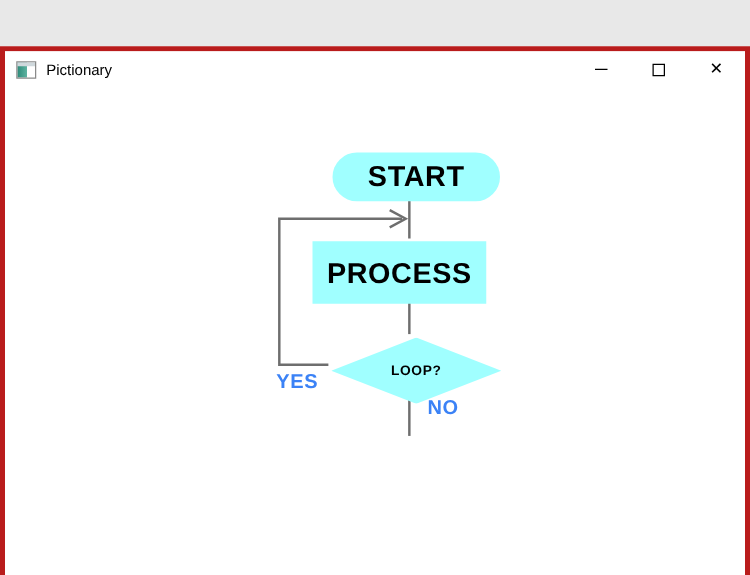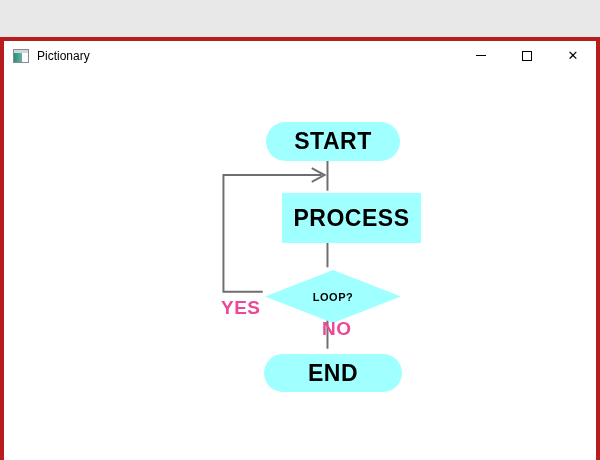--- a/index.html
+++ b/index.html
@@ -66,46 +66,46 @@
   }
 
   .node {
     position: absolute;
     background: #a0ffff;
     display: flex; align-items: center; justify-content: center;
     font-size: 23px; font-weight: 700; color: #000;
     letter-spacing: 0.5px;
   }
   .node-start   { left: 262px; top:  51px; width: 134px; height: 39px; border-radius: 20px; }
-  .node-process { left: 278px; top: 122px; width: 139px; height: 50px; }
+  .node-process { left: 246px; top: 122px; width: 139px; height: 50px; }
   .node-end     { left: 260px; top: 283px; width: 138px; height: 38px; border-radius: 19px; }
 
   .node-diamond {
     position: absolute;
     left: 261px; top: 199px; width: 136px; height: 53px;
   }
   .diamond-bg {
     position: absolute; inset: 0;
     background: #a0ffff;
     clip-path: polygon(50% 0, 100% 50%, 50% 100%, 0 50%);
   }
   .diamond-label {
     position: absolute; inset: 0;
     display: flex; align-items: center; justify-content: center;
     font-size: 11px; font-weight: 700; color: #000;
     letter-spacing: 0.5px;
   }
 
   .edge-label {
     position: absolute;
-    font-size: 19px; font-weight: 700; color: #ec4899;
+    font-size: 16px; font-weight: 700; color: #3b82f6;
     letter-spacing: 0.5px;
   }
   .edge-label.yes { left: 217px; top: 226px; }
-  .edge-label.no  { left: 318px; top: 247px; }
+  .edge-label.no  { left: 338px; top: 247px; }
 
   .caption-text {
     position: absolute;
     right: 24px; bottom: 14px;
     font-size: 45px; font-weight: 700; color: #000;
     letter-spacing: 0.5px;
   }
 </style>
 </head>
 <body>
@@ -151,22 +151,19 @@
 
     <div class="node node-process">
       <span>PROCESS</span>
     </div>
 
     <div class="node-diamond">
       <div class="diamond-bg"></div>
       <div class="diamond-label">LOOP?</div>
     </div>
 
-    <div class="node node-end">
-      <span>END</span>
-    </div>
 
     <div class="edge-label yes">YES</div>
     <div class="edge-label no">NO</div>
 
 
   </div>
 </div>
 
 </body></html>

